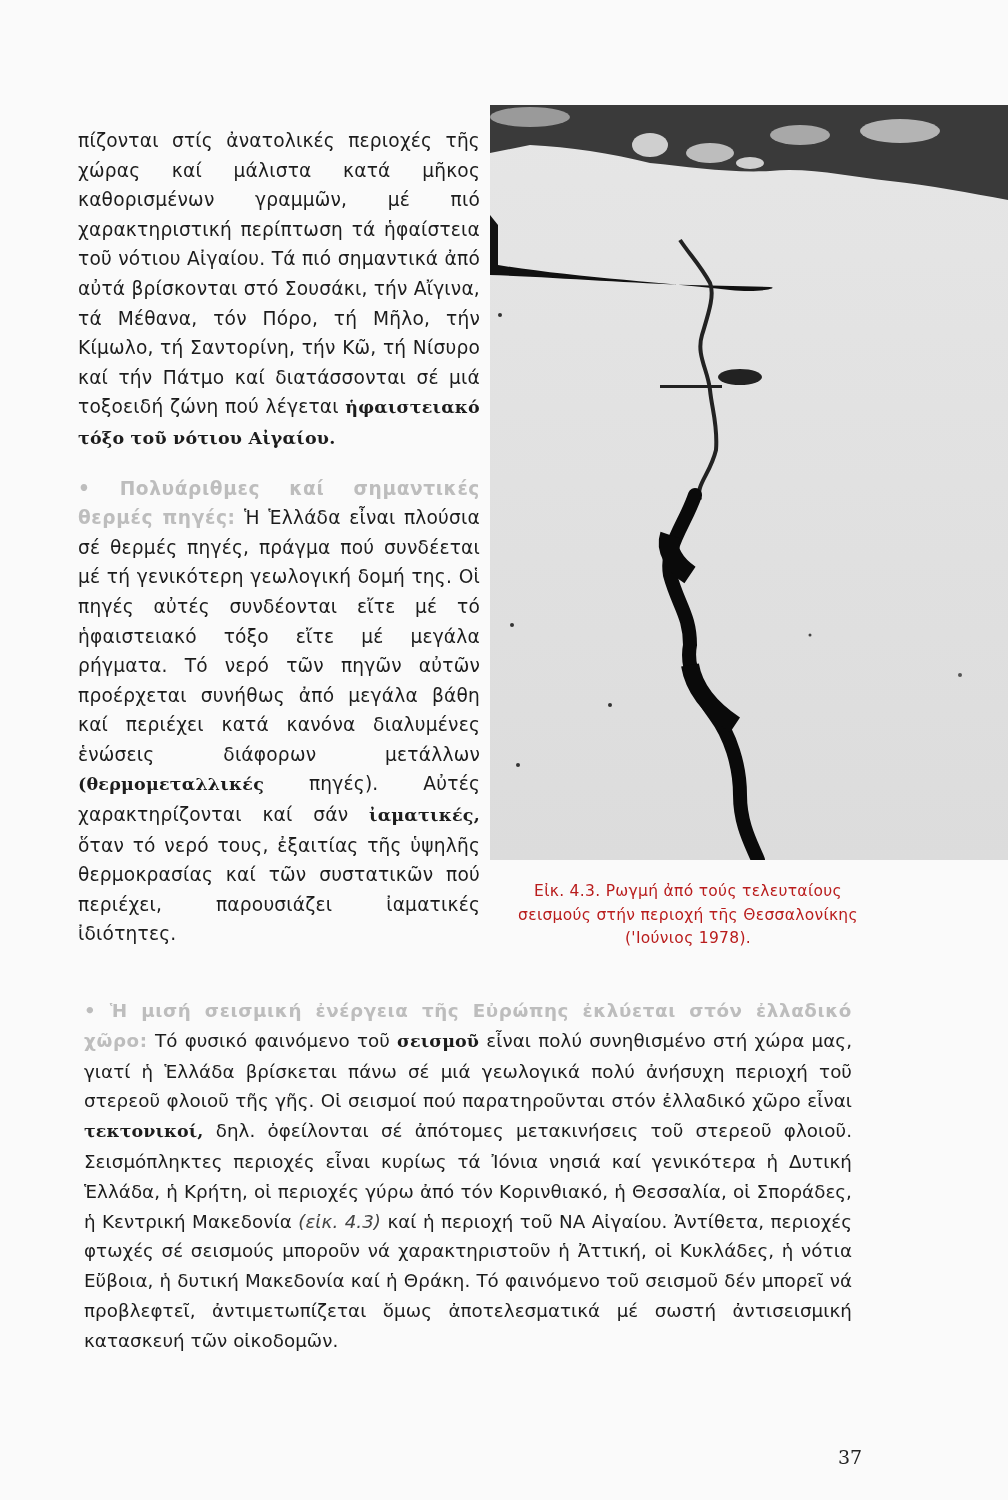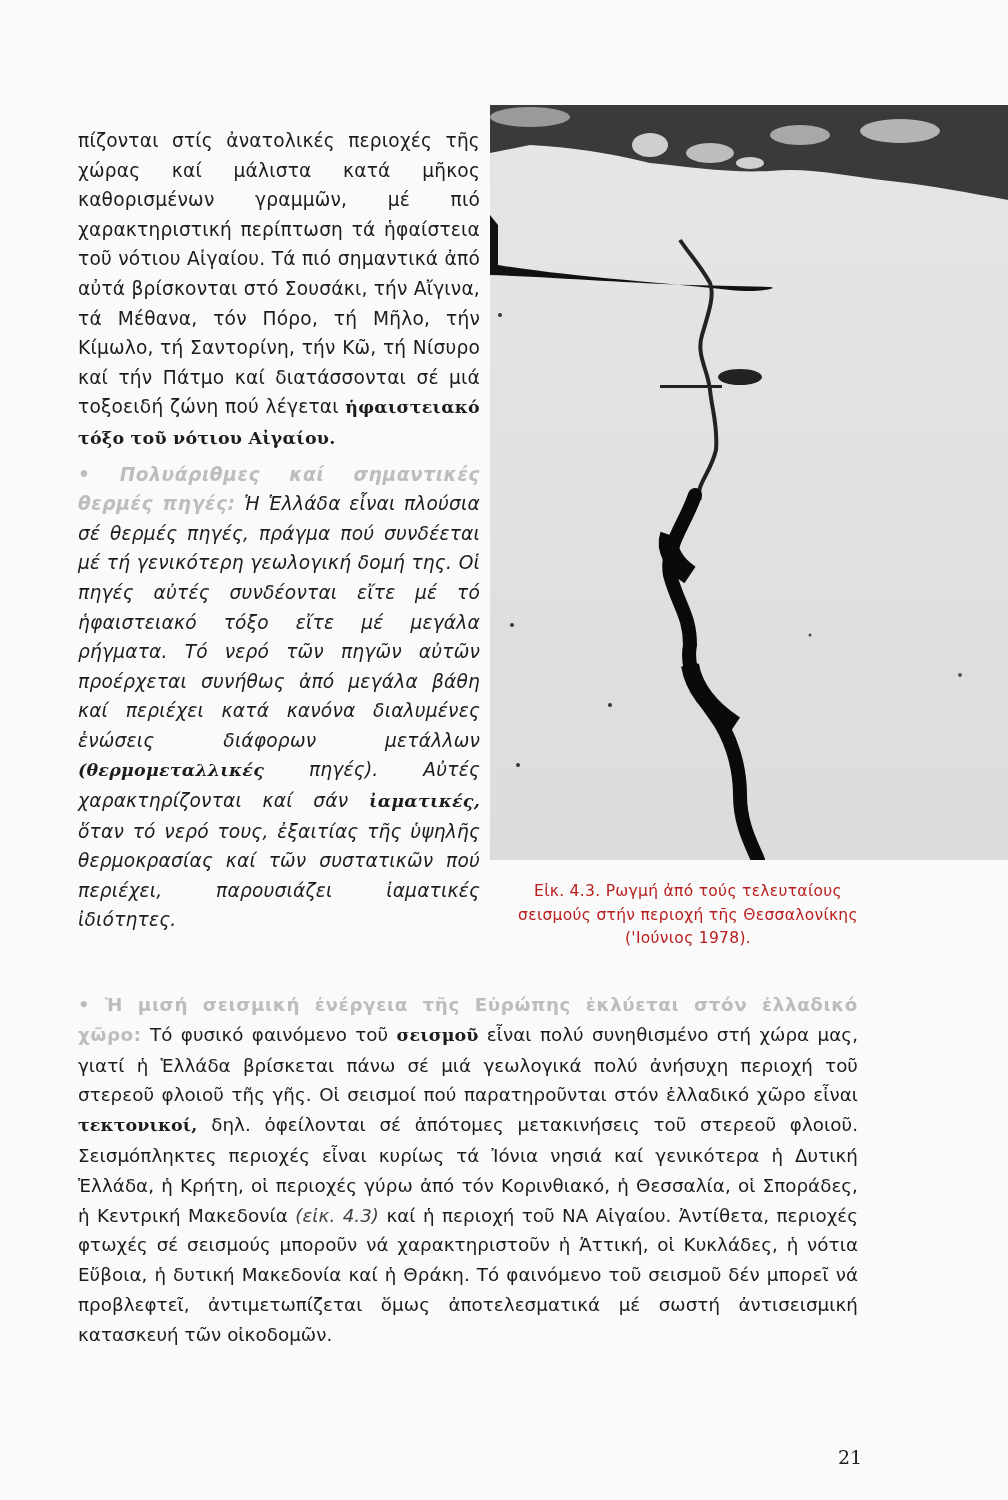--- a/index.html
+++ b/index.html
@@ -24,35 +24,35 @@
   .caption {
     position: absolute; left: 498px; top: 880px; width: 380px;
     font-size: 15.5px; line-height: 23.5px; text-align: center; color: #b91c1c;
     letter-spacing: 0.3px;
   }
   .full-text {
     position: absolute; left: 78px; top: 990px; width: 780px;
     font-size: 18.3px; line-height: 29.8px; text-align: justify;
     letter-spacing: 0.05px;
   }
-  .full-text p { margin: 0; }
+  .full-text p { margin: 6px; }
   .italic { font-style: italic; color: #444; }
   .page-number {
     position: absolute; left: 838px; top: 1446px;
     font-family: "DejaVu Serif", serif; font-size: 19px; color: #222;
   }
 </style>
 </head>
 <body>
 
 <div class="col-text">
   <p>
     <span>πίζονται στίς ἀνατολικές περιοχές τῆς χώρας καί μάλιστα κατά μῆκος καθορισμένων γραμμῶν, μέ πιό χαρακτηριστική περίπτωση τά ἡφαίστεια τοῦ νότιου Αἰγαίου. Τά πιό σημαντικά ἀπό αὐτά βρίσκονται στό Σουσάκι, τήν Αἴγινα, τά Μέθανα, τόν Πόρο, τή Μῆλο, τήν Κίμωλο, τή Σαντορίνη, τήν Κῶ, τή Νίσυρο καί τήν Πάτμο καί διατάσσονται σέ μιά τοξοειδή ζώνη πού λέγεται </span><span class="bold">ἡφαιστειακό τόξο τοῦ νότιου Αἰγαίου.</span>
   </p>
-  <p style="margin-top:6px;font-style:italic;">
+  <p style="margin-top:20px;">
     <span class="heading-gray">• Πολυάριθμες καί σημαντικές θερμές πηγές:</span><span> Ἡ Ἑλλάδα εἶναι πλούσια σέ θερμές πηγές, πράγμα πού συνδέεται μέ τή γενικότερη γεωλογική δομή της. Οἱ πηγές αὐτές συνδέονται εἴτε μέ τό ἡφαιστειακό τόξο εἴτε μέ μεγάλα ρήγματα. Τό νερό τῶν πηγῶν αὐτῶν προέρχεται συνήθως ἀπό μεγάλα βάθη καί περιέχει κατά κανόνα διαλυμένες ἑνώσεις διάφορων μετάλλων </span><span class="bold">(θερμομεταλλικές</span><span> πηγές). Αὐτές χαρακτηρίζονται καί σάν </span><span class="bold">ἰαματικές,</span><span> ὅταν τό νερό τους, ἐξαιτίας τῆς ὑψηλῆς θερμοκρασίας καί τῶν συστατικῶν πού περιέχει, παρουσιάζει ἰαματικές ἰδιότητες.</span>
   </p>
 </div>
 
 <div class="photo">
   <svg viewBox="0 0 518 755" preserveAspectRatio="none">
     <defs>
       <linearGradient id="road" x1="0" y1="0" x2="0" y2="1">
         <stop offset="0" stop-color="#e6e6e6"></stop>
         <stop offset="1" stop-color="#dcdcdc"></stop>
@@ -89,13 +89,13 @@
 </div>
 
 <div class="caption">Εἰκ. 4.3. Ρωγμή ἀπό τούς τελευταίους σεισμούς στήν περιοχή τῆς Θεσσαλονίκης ('Ιούνιος 1978).</div>
 
 <div class="full-text">
   <p>
     <span class="heading-gray">• Ἡ μισή σεισμική ἐνέργεια τῆς Εὐρώπης ἐκλύεται στόν ἐλλαδικό χῶρο:</span><span> Τό φυσικό φαινόμενο τοῦ </span><span class="bold">σεισμοῦ</span><span> εἶναι πολύ συνηθισμένο στή χώρα μας, γιατί ἡ Ἑλλάδα βρίσκεται πάνω σέ μιά γεωλογικά πολύ ἀνήσυχη περιοχή τοῦ στερεοῦ φλοιοῦ τῆς γῆς. Οἱ σεισμοί πού παρατηροῦνται στόν ἐλλαδικό χῶρο εἶναι </span><span class="bold">τεκτονικοί,</span><span> δηλ. ὀφείλονται σέ ἀπότομες μετακινήσεις τοῦ στερεοῦ φλοιοῦ. Σεισμόπληκτες περιοχές εἶναι κυρίως τά Ἰόνια νησιά καί γενικότερα ἡ Δυτική Ἑλλάδα, ἡ Κρήτη, οἱ περιοχές γύρω ἀπό τόν Κορινθιακό, ἡ Θεσσαλία, οἱ Σποράδες, ἡ Κεντρική Μακεδονία </span><span class="italic">(εἰκ. 4.3)</span><span> καί ἡ περιοχή τοῦ ΝΑ Αἰγαίου. Ἀντίθετα, περιοχές φτωχές σέ σεισμούς μποροῦν νά χαρακτηριστοῦν ἡ Ἀττική, οἱ Κυκλάδες, ἡ νότια Εὔβοια, ἡ δυτική Μακεδονία καί ἡ Θράκη. Τό φαινόμενο τοῦ σεισμοῦ δέν μπορεῖ νά προβλεφτεῖ, ἀντιμετωπίζεται ὅμως ἀποτελεσματικά μέ σωστή ἀντισεισμική κατασκευή τῶν οἰκοδομῶν.</span>
   </p>
 </div>
 
-<div class="page-number">21</div>
+<div class="page-number">37</div>
 
 </body></html>

